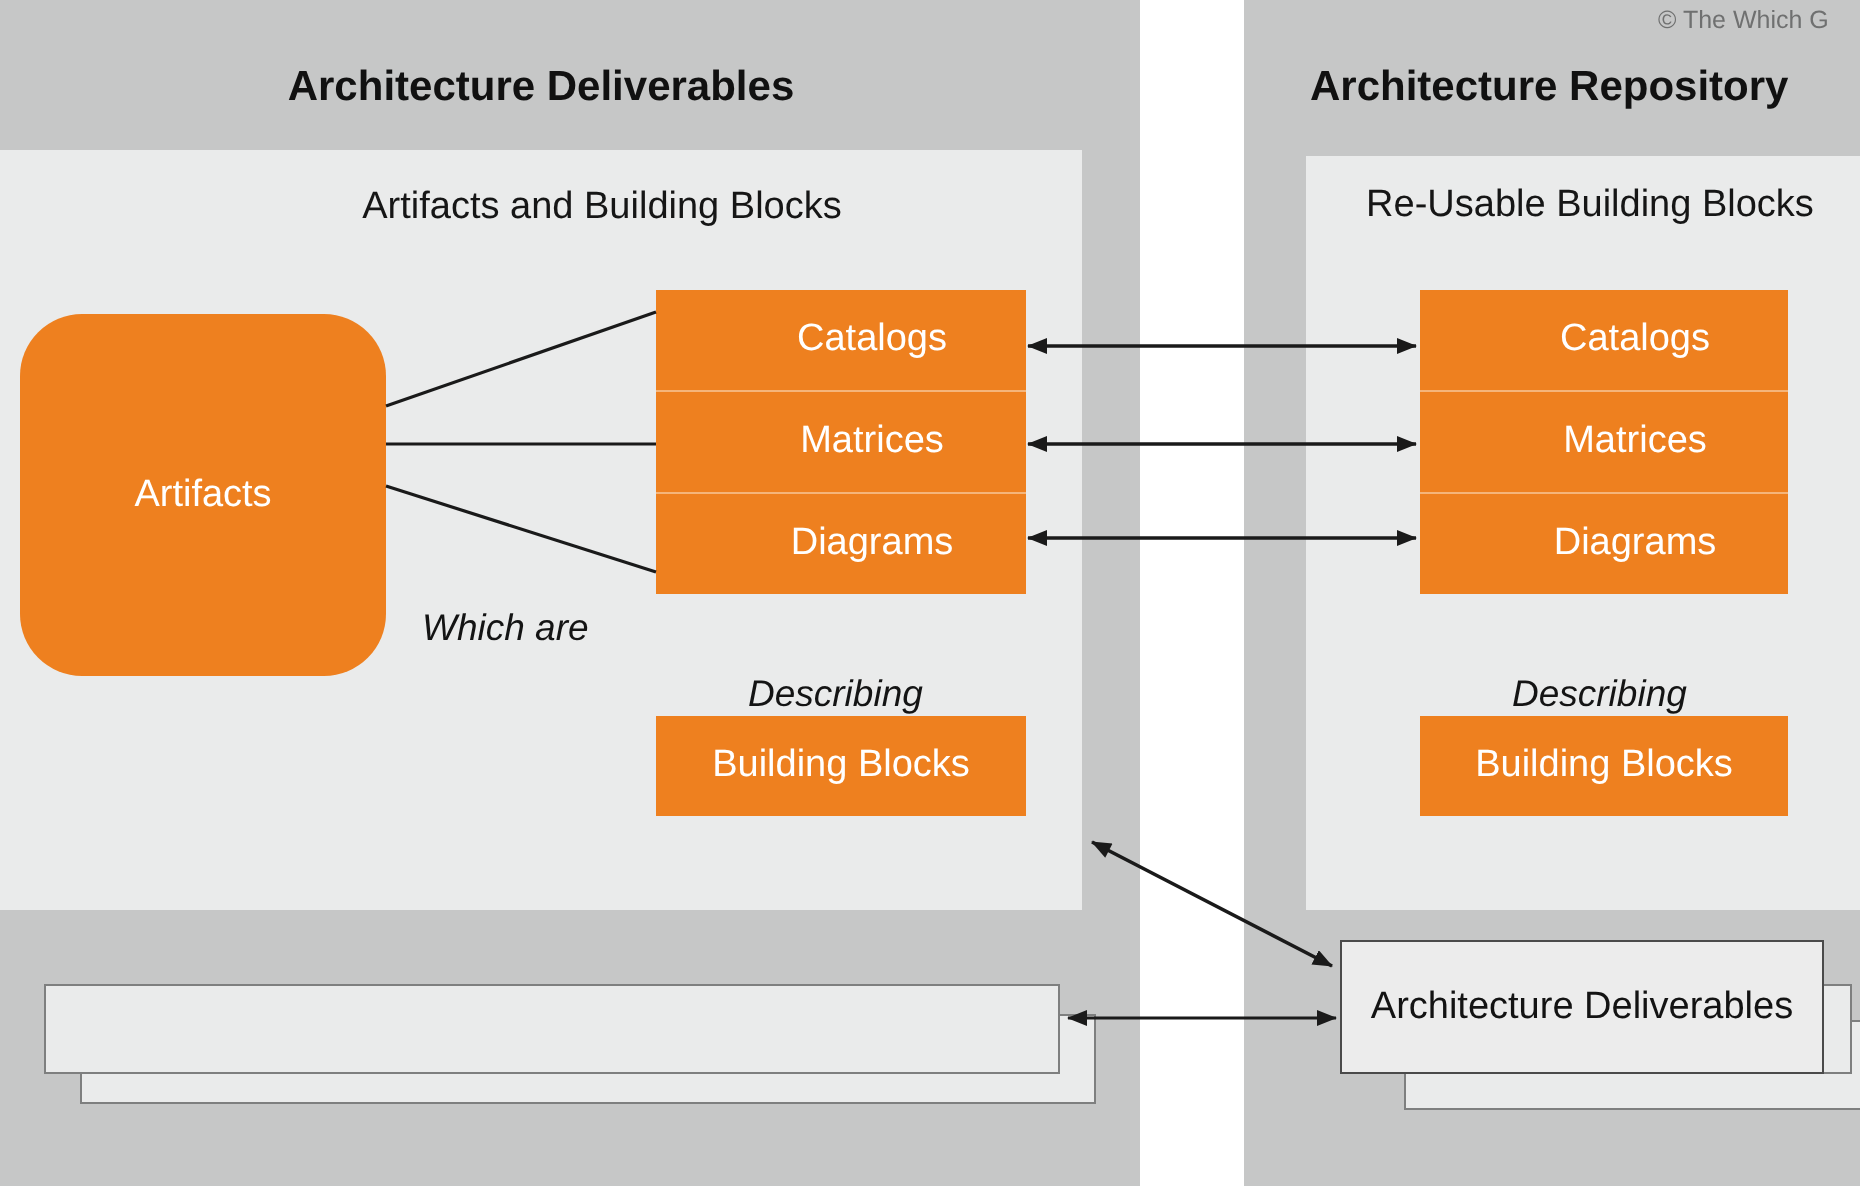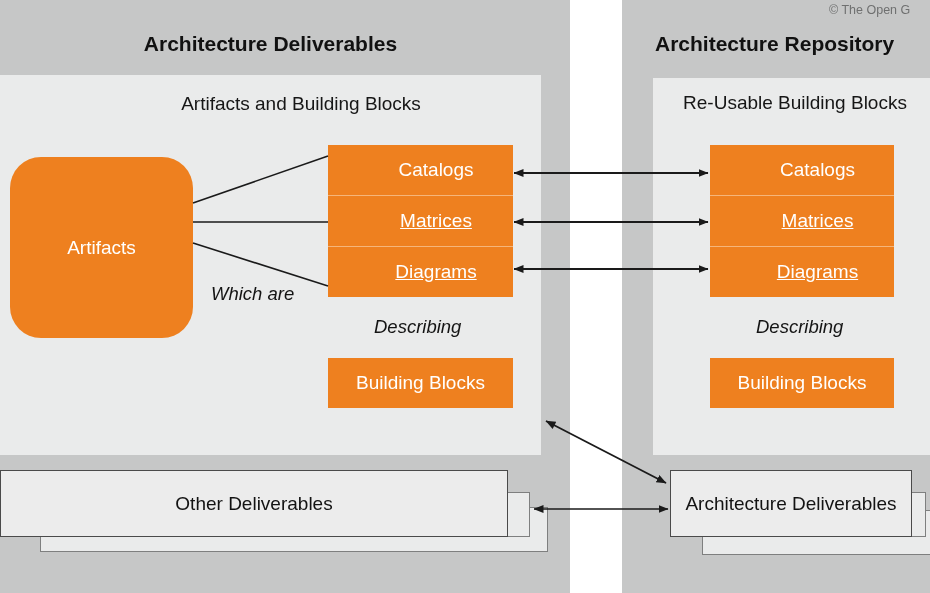--- a/index.html
+++ b/index.html
@@ -96,33 +96,33 @@
     display: flex;
     align-items: center;
     justify-content: center;
     color: #ffffff;
     font-size: 19px;
     box-sizing: border-box;
     padding-left: 31px;
   }
   .stack-row + .stack-row {
     border-top: 1px solid #f5b57a;
-    text-decoration: underline;
   }
 
   #left-bb-box  { left: 328px; top: 358px; width: 185px; height: 50px; }
   #right-bb-box { left: 710px; top: 358px; width: 184px; height: 50px; }
 
   
   .caption-italic {
     position: absolute;
     font-style: italic;
     font-size: 18.5px;
     color: #141414;
     white-space: nowrap;
+    margin-top: 20px;
   }
   #which-are        { left: 211px; top: 283px; }
   #describing-left  { left: 374px; top: 316px; }
   #describing-right { left: 756px; top: 316px; }
 
   
   .card {
     position: absolute;
     background: #eaebeb;
     border: 1px solid #7e7f7f;
@@ -161,21 +161,21 @@
   }
 </style>
 </head>
 <body>
 
 <div id="canvas">
 
   <div class="outer-panel" id="left-outer"></div>
   <div class="outer-panel" id="right-outer"></div>
 
-  <div id="copyright">© The Open G</div>
+  <div id="copyright">© The Which G</div>
 
   <div class="panel-title" id="left-title">Architecture Deliverables</div>
   <div class="panel-title" id="right-title">Architecture Repository</div>
 
   <div class="inner-panel" id="left-inner"></div>
   <div class="inner-panel" id="right-inner"></div>
 
   <div class="inner-heading" id="left-inner-heading">Artifacts and Building Blocks</div>
   <div class="inner-heading" id="right-inner-heading">Re-Usable Building Blocks</div>
 
@@ -195,21 +195,20 @@
 
   <div class="caption-italic" id="which-are">Which are</div>
   <div class="caption-italic" id="describing-left">Describing</div>
   <div class="caption-italic" id="describing-right">Describing</div>
 
   <div class="orange-box" id="left-bb-box">Building Blocks</div>
   <div class="orange-box" id="right-bb-box">Building Blocks</div>
 
   <div class="card" id="left-card-3"></div>
   <div class="card" id="left-card-2"></div>
-  <div class="card card-front" id="left-card-1">Other Deliverables</div>
 
   <div class="card" id="right-card-3"></div>
   <div class="card" id="right-card-2"></div>
   <div class="card card-front" id="right-card-1">Architecture Deliverables</div>
 
   <svg id="connectors" viewBox="0 0 930 593">
     <defs>
       <marker id="arrow-end" markerWidth="11" markerHeight="11" refX="9.5" refY="4" orient="auto" markerUnits="userSpaceOnUse">
         <path d="M0,0 L10,4 L0,8 z" fill="#1a1a1a"></path>
       </marker>

